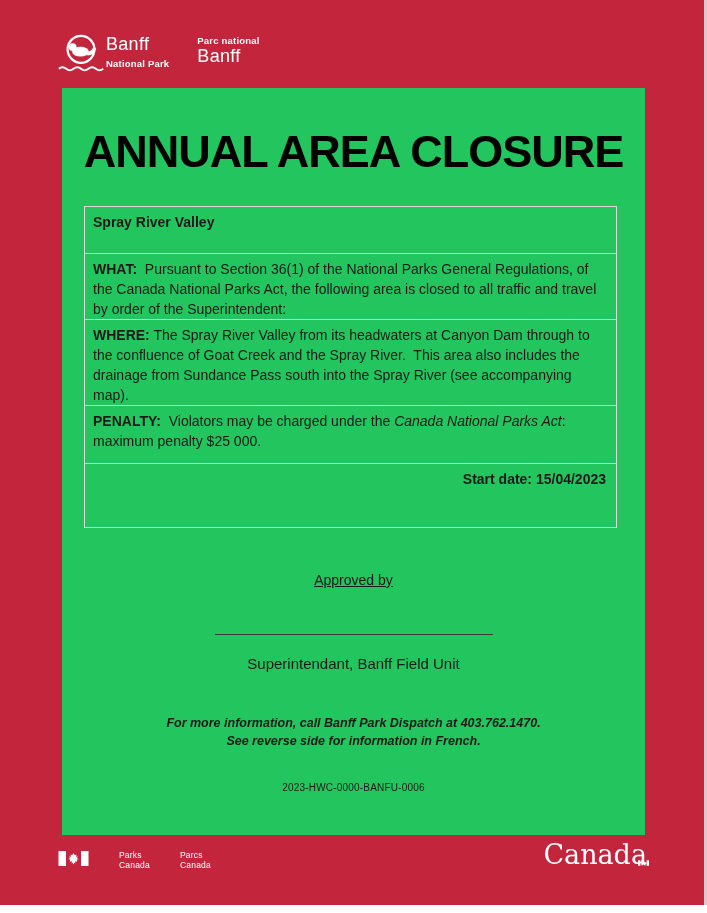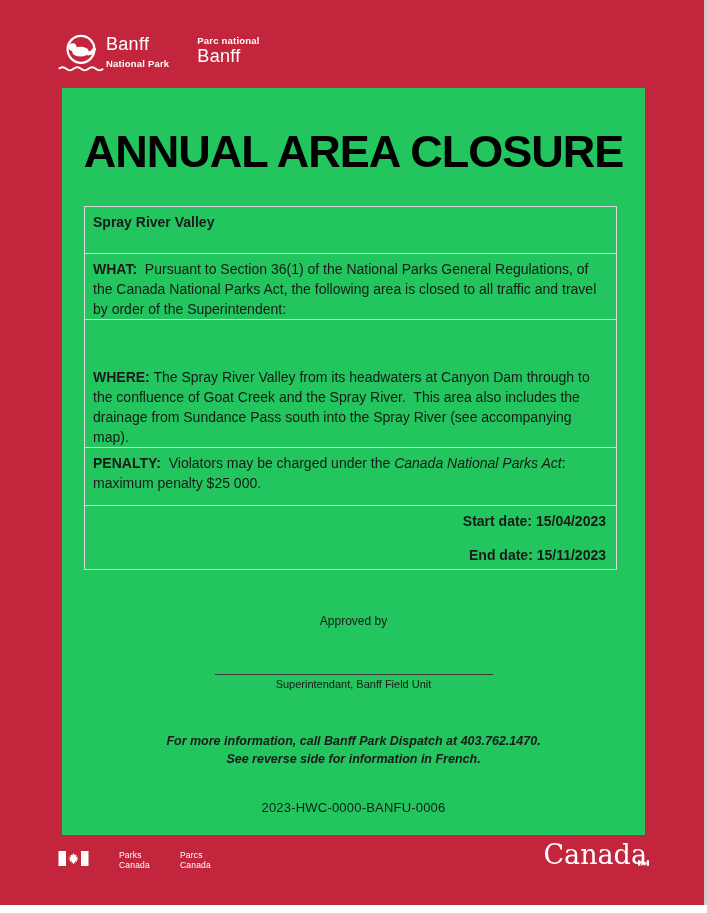--- a/index.html
+++ b/index.html
@@ -63,38 +63,38 @@
   }
   .trow {
     border-bottom: 1px solid #D9D9D9;
     padding: 5px 10px 0 8px;
     font-size: 14px; line-height: 20px;
   }
   .trow:last-child { border-bottom: none; }
   .trow p { margin: 0; white-space: pre-wrap; }
   .r1 { min-height: 47px; }
   .r2 { min-height: 60px; }
-  .r3 { min-height: 82px; margin-top: 42px; }
+  .r3 { min-height: 82px; }
   .r4 { min-height: 45px; }
   .r5 { min-height: 58px; }
   .r6 { min-height: 63px; text-align: right; }
   .bold { font-weight: 700; }
   .date-gap { margin-top: 14px !important; }
 
   .center { text-align: center; }
-  .approved { margin: 44px 16px 0; font-size: 12px; }
+  .approved { margin: 44px 16px 0; font-size: 14px; text-decoration: underline; }
   .sigline {
     width: 278px; height: 0;
     margin: 46px auto 0;
     border-top: 1.5px solid #3A3A3A;
   }
-  .sigtitle { margin: 3px 0 0; font-size: 11px; }
+  .sigtitle { margin: 20px 0 0; font-size: 15px; }
   .info { margin: 42px 16px 0; font-style: italic; font-weight: 600; font-size: 12.5px; line-height: 18px; }
   .info p { margin: 0; }
-  .ref { margin: 32px 0 0; font-size: 13px; letter-spacing: 0.2px; }
+  .ref { margin: 32px 0 0; font-size: 10px; letter-spacing: 0.2px; }
 
   
   .footer-left {
     position: absolute; left: 58px; top: 850px;
     display: flex; align-items: center; gap: 13px;
     color: #fff;
   }
   .fip-text { font-size: 8.5px; line-height: 10px; letter-spacing: 0.2px; }
   .fip-text div { white-space: nowrap; padding-left: 17px; }
   .wordmark {
@@ -142,21 +142,20 @@
         <p><span class="bold">WHAT:</span><span>  Pursuant to Section 36(1) of the National Parks General Regulations, of the Canada National Parks Act, the following area is closed to all traffic and travel by order of the Superintendent:</span></p>
       </div>
       <div class="trow r3">
         <p><span class="bold">WHERE:</span><span> The Spray River Valley from its headwaters at Canyon Dam through to the confluence of Goat Creek and the Spray River.  This area also includes the drainage from Sundance Pass south into the Spray River (see accompanying map).</span></p>
       </div>
       <div class="trow r5">
         <p><span class="bold">PENALTY:</span><span>  Violators may be charged under the </span><i>Canada National Parks Act</i><span>: maximum penalty $25 000.</span></p>
       </div>
       <div class="trow r6">
         <p class="bold">Start date: 15/04/2023</p>
-        <p class="bold date-gap">End date: 15/11/2023</p>
       </div>
     </div>
 
     <p class="approved center">Approved by</p>
 
     <div class="sigline"></div>
     <p class="sigtitle center">Superintendant, Banff Field Unit</p>
 
     <div class="info center">
       <p>For more information, call Banff Park Dispatch at 403.762.1470.</p>

